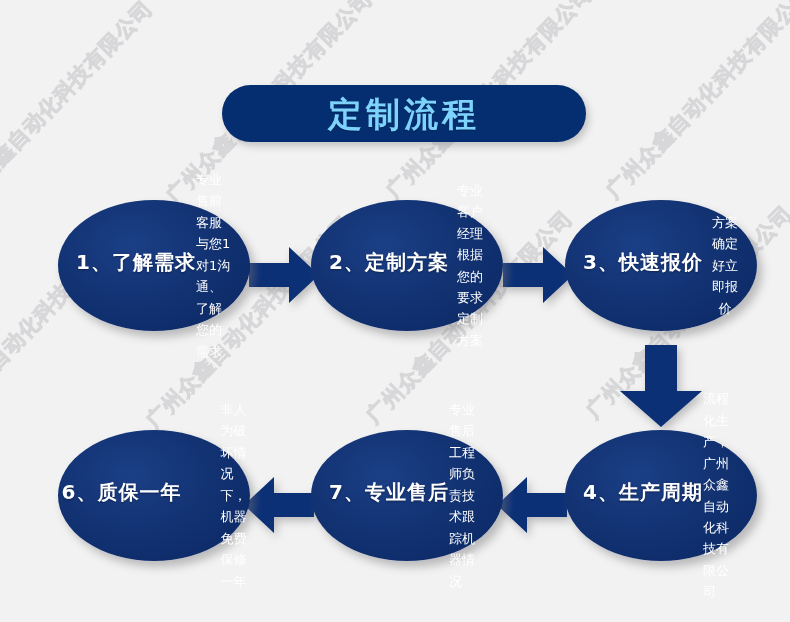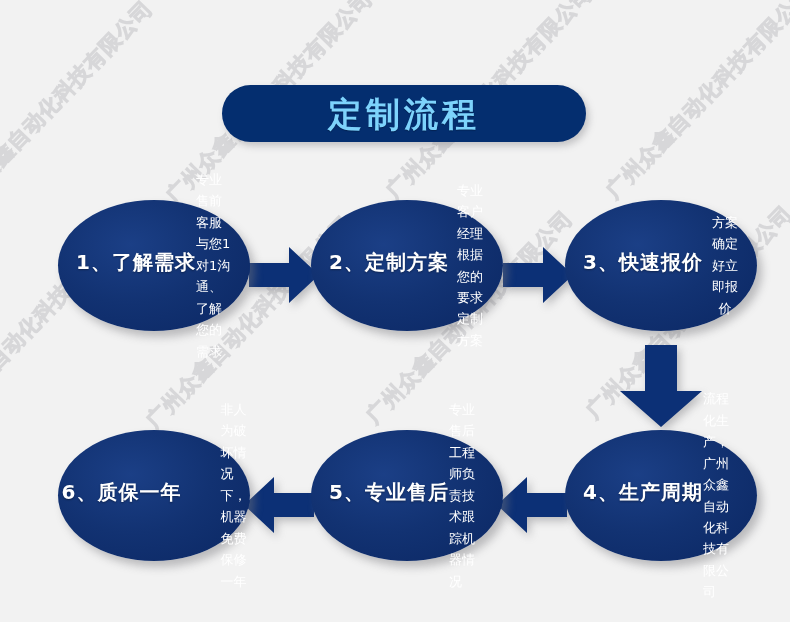--- a/index.html
+++ b/index.html
@@ -189,21 +189,21 @@
     <div class="node-title">3、快速报价</div>
     <div class="node-desc">方案确定好立即报价</div>
   </div>
 
   <div class="node" id="node-4">
     <div class="node-title">4、生产周期</div>
     <div class="node-desc">流程化生产，广州众鑫自动化科技有限公司</div>
   </div>
 
   <div class="node" id="node-5">
-    <div class="node-title">5、专业售后</div>
+    <div class="node-title">7、专业售后</div>
     <div class="node-desc">专业售后工程师负责技术跟踪机器情况</div>
   </div>
 
   <div class="node" id="node-6">
     <div class="node-title">6、质保一年</div>
     <div class="node-desc">非人为破坏情况下，机器免费保修一年</div>
   </div>
 
 </div>
 

